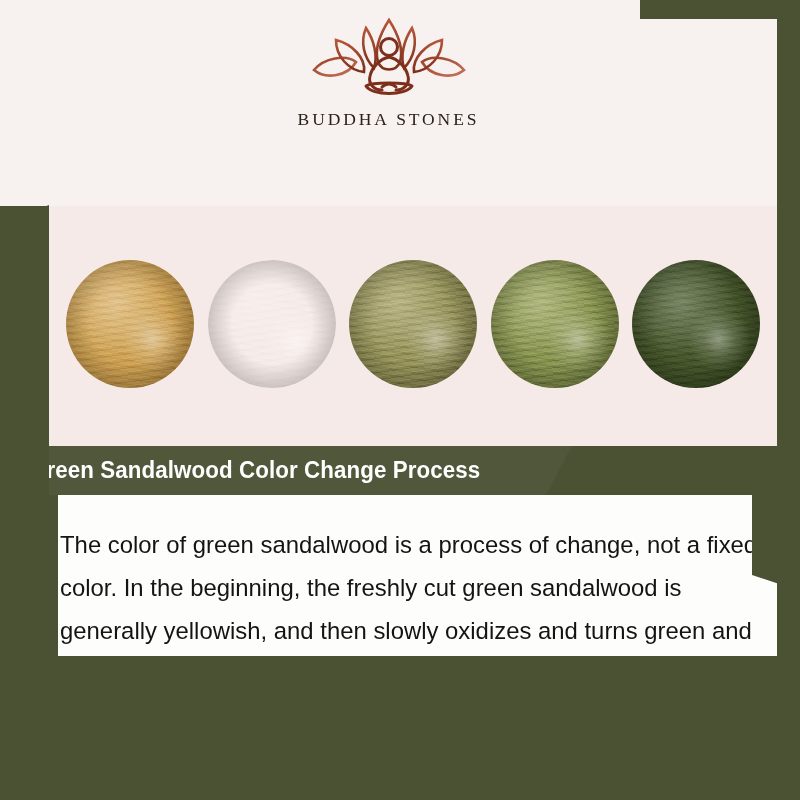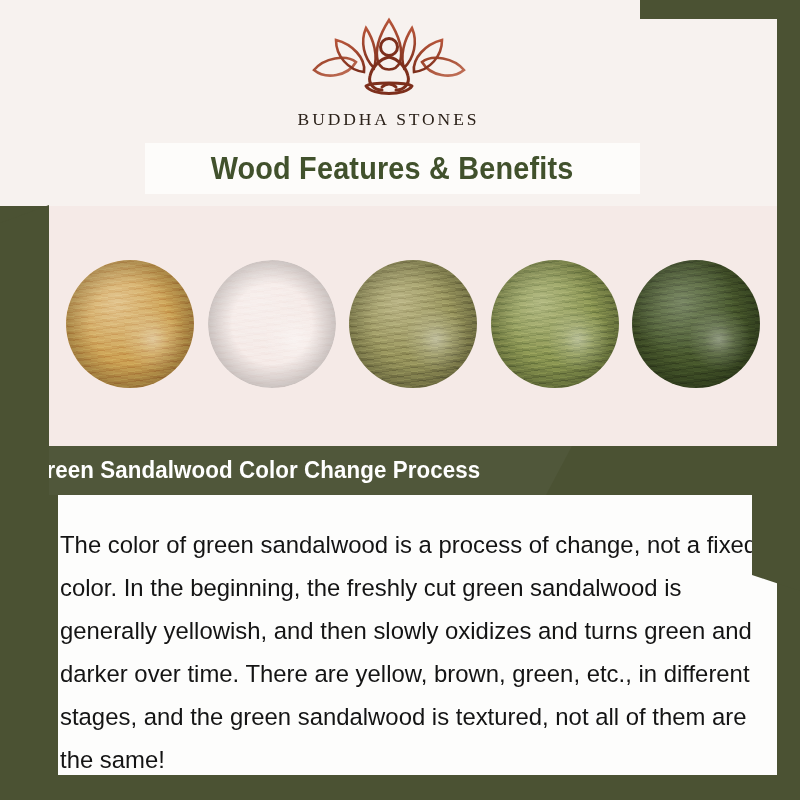--- a/index.html
+++ b/index.html
@@ -8,21 +8,21 @@
   html, body {
     width:800px; height:800px;
     font-family:"Liberation Sans", sans-serif;
     background:#4b5233;
     overflow:hidden;
   }
 
   
   .infographic {
     position:relative;
-    width:800px; height:800px;
+    width:800px; height:656px;
     background:#4b5233;              
     overflow:hidden;
   }
 
   
   .top-plate {
     position:absolute;
     left:0; top:0;
     width:777px; height:206px;
     background:#f7f2ef;
@@ -248,23 +248,20 @@
 
             <path d="M72 72 C78 82 112 82 118 72 C112 68 78 68 72 72 Z"></path>
 
             <path d="M88 73 C92 69 98 69 102 73"></path>
           </g>
         </svg>
       </span>
       <span class="brand-name">BUDDHA STONES</span>
     </div>
 
-    <div class="title-banner">
-      <span class="title-text">Wood Features &amp; Benefits</span>
-    </div>
   </div>
 
   <div class="bead-panel">
     <div class="bead-row">
       <div class="bead" style="background: radial-gradient(circle at 40% 35%, rgb(217, 176, 106) 0%, rgb(200, 154, 78) 52%, rgb(169, 124, 58) 100%);">
         <div class="grain"></div>
         <div class="shade"></div>
       </div>
       <div class="bead">
         <div class="grain"></div>

